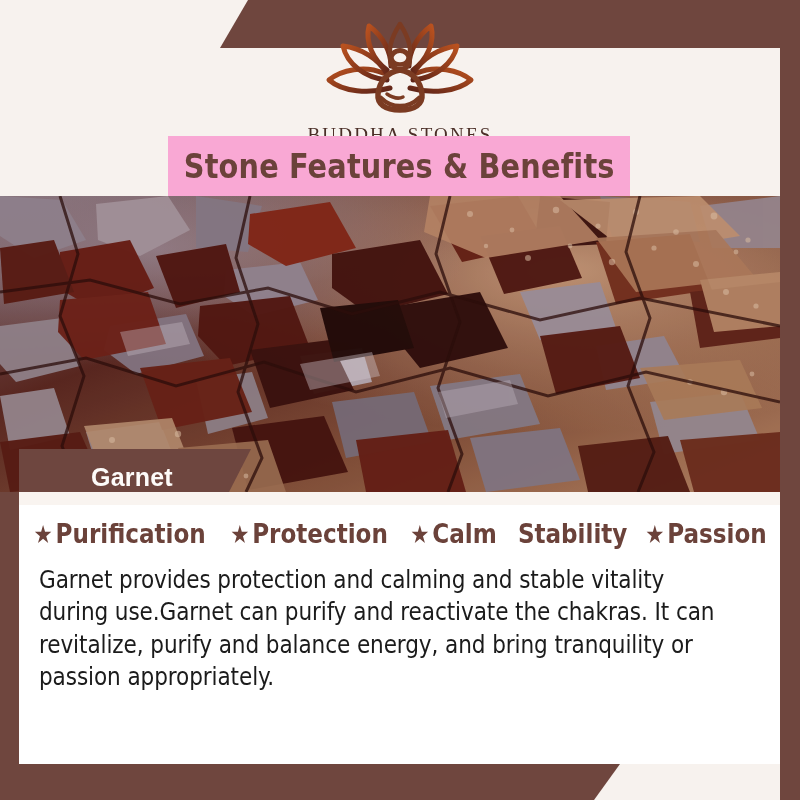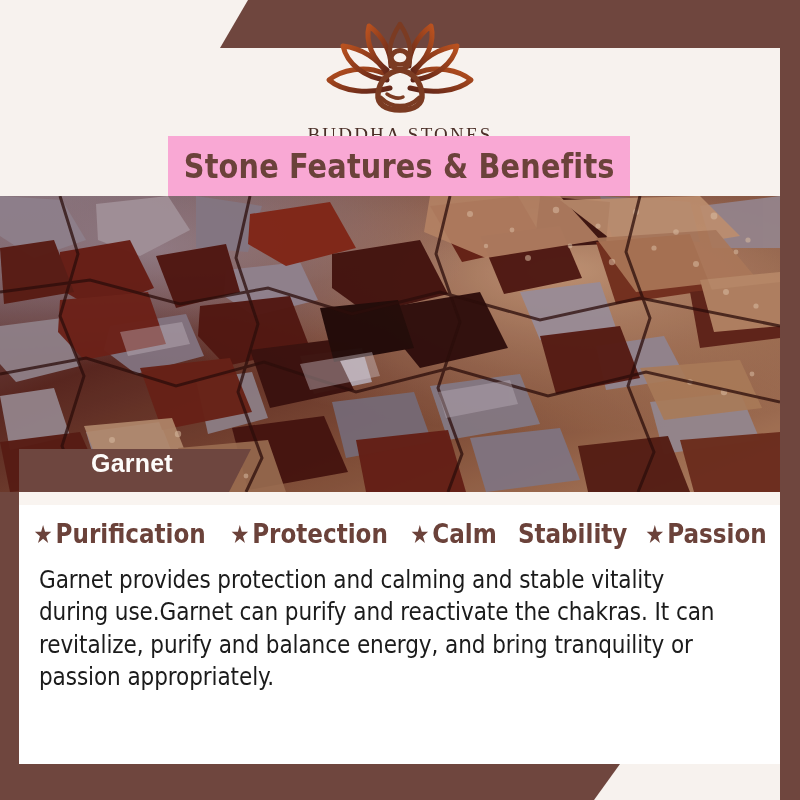--- a/index.html
+++ b/index.html
@@ -127,21 +127,21 @@
   
   .stone-banner {
     position: absolute;
     top: 449px;
     left: 19px;
     width: 232px;
     height: 43px;
     background: #6e463f;
     clip-path: polygon(0 0, 100% 0, calc(100% - 22px) 100%, 0 100%);
     display: flex;
-    align-items: flex-start;
+    align-items: flex-end;
   }
   .stone-banner-label {
     margin-left: 72px;
     color: #fdfbf9;
     font-size: 25px;
     font-weight: bold;
     letter-spacing: 0.2px;
   }
 
   

